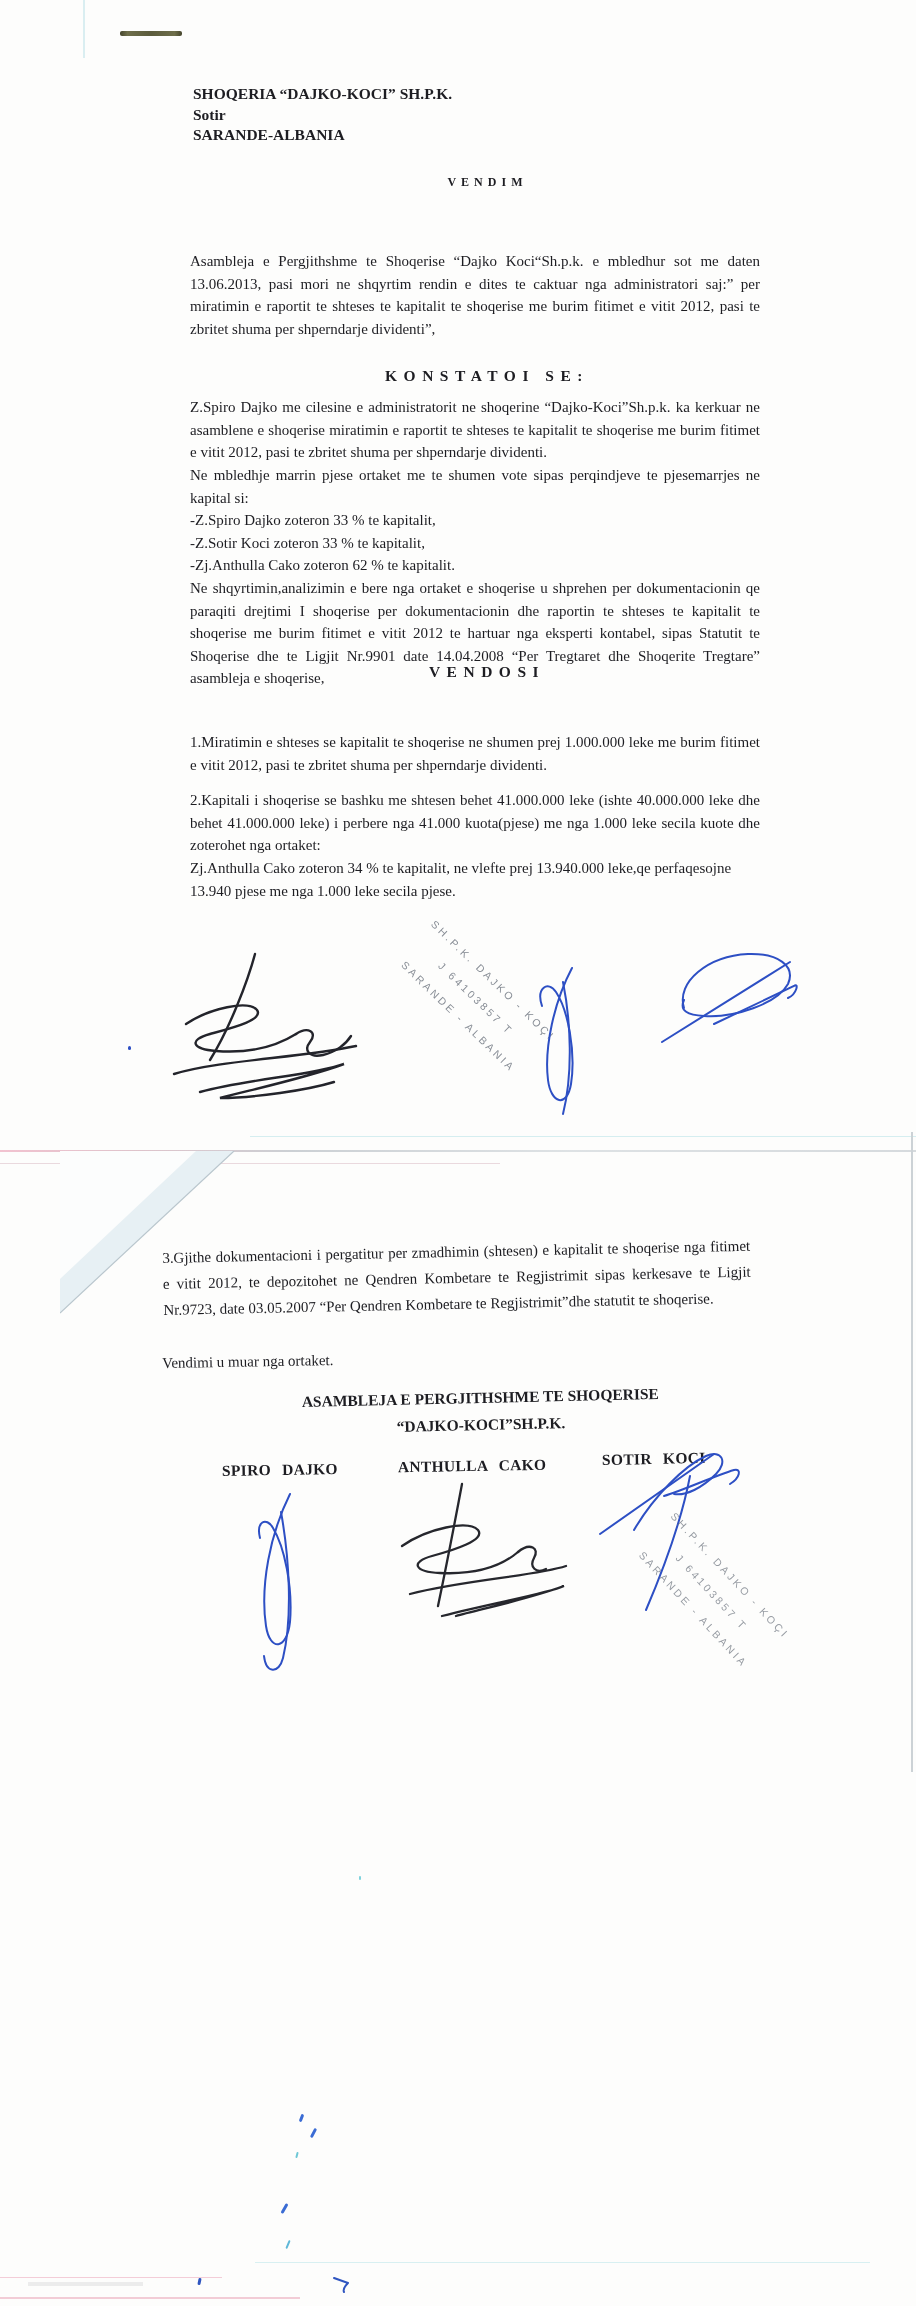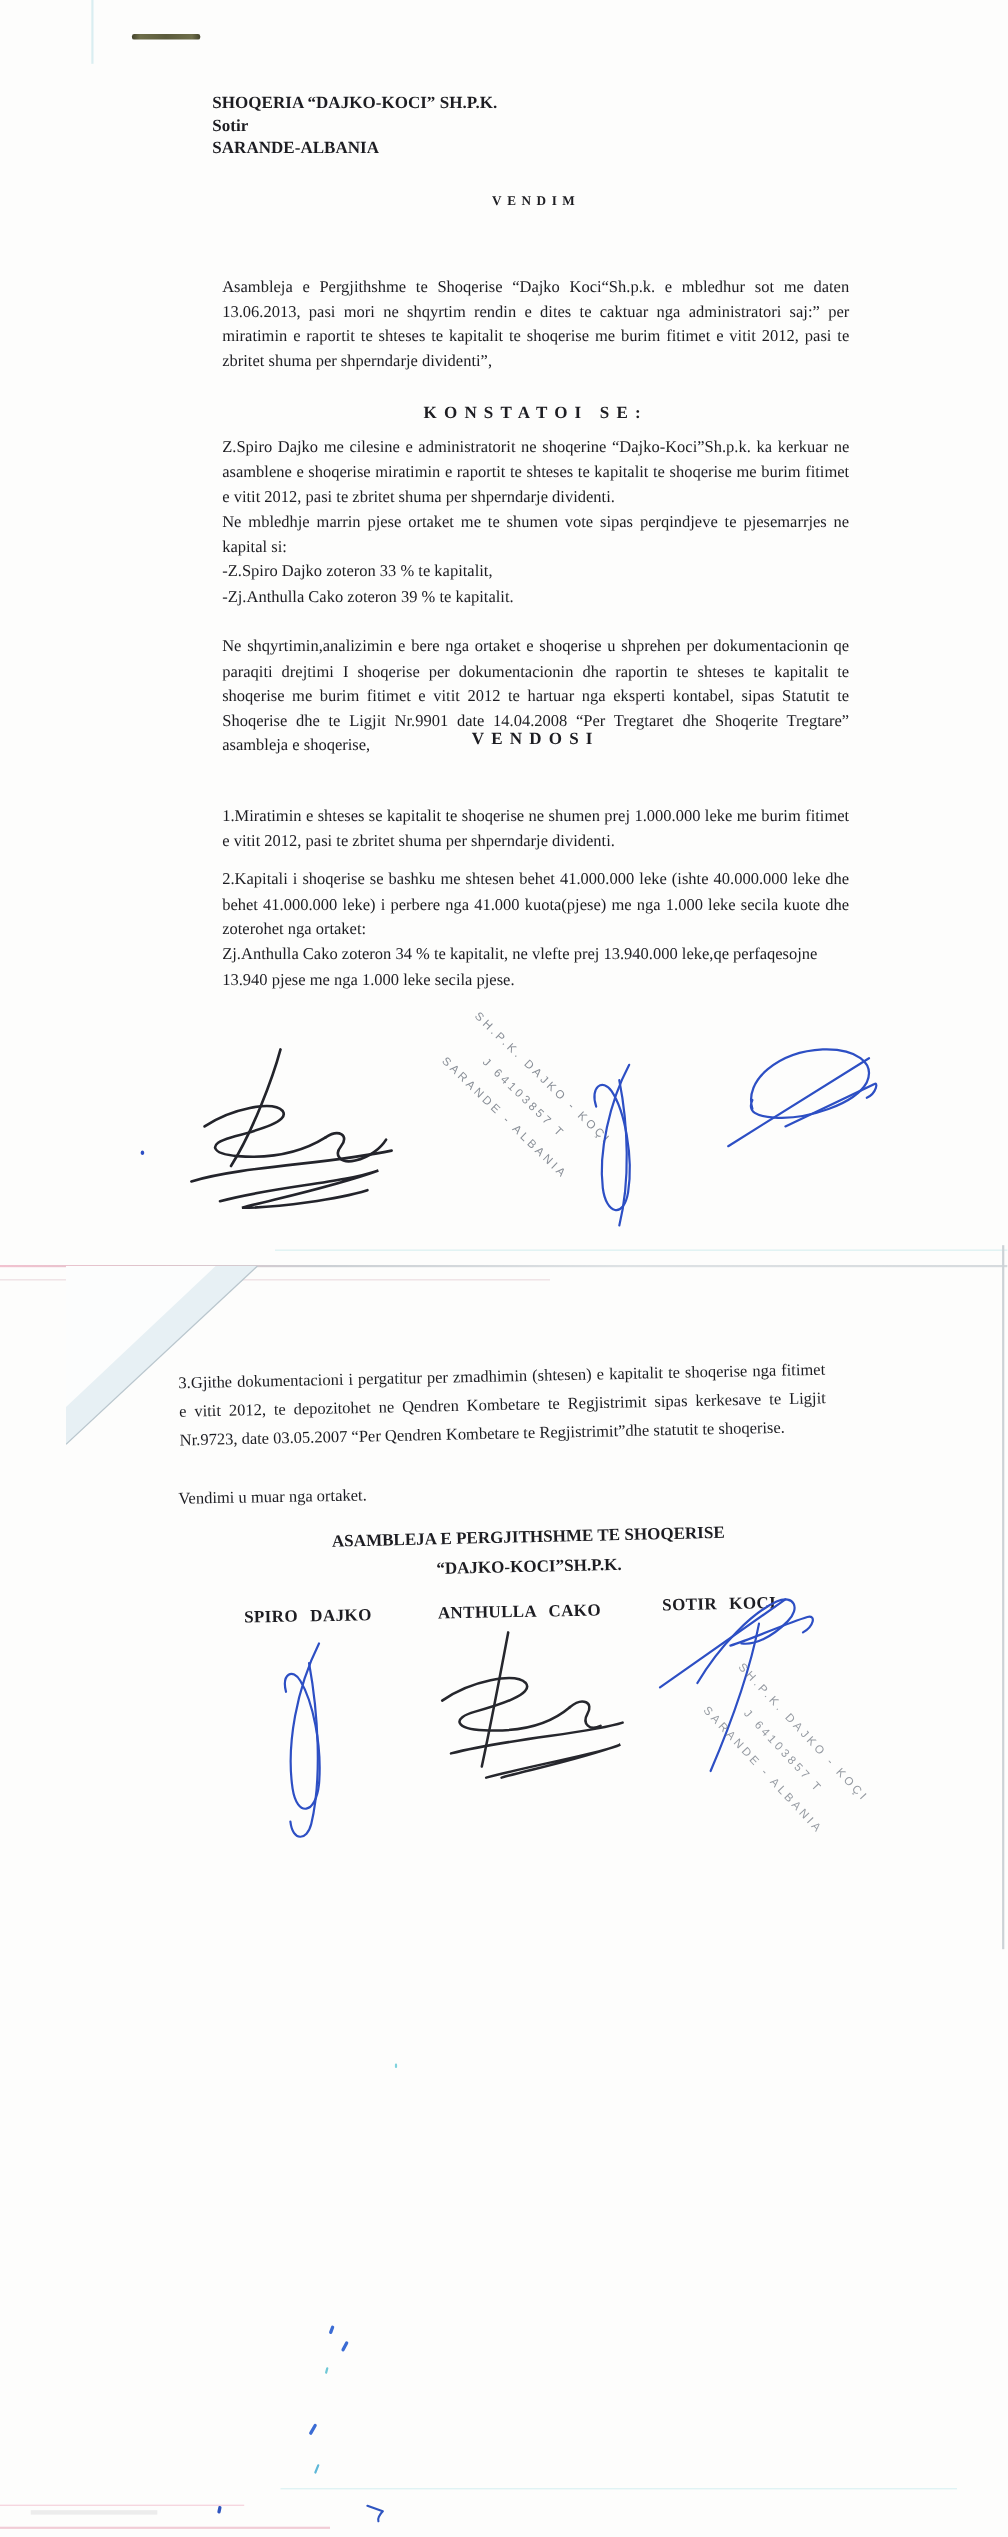--- a/index.html
+++ b/index.html
@@ -3,21 +3,21 @@
 <meta charset="utf-8">
 <style>
   html,body{margin:0;padding:0;}
   body{
     width:916px;height:2306px;position:relative;overflow:hidden;
     background:#fdfdfc;
     font-family:"Liberation Serif", serif;
     color:#1d1d22;
   }
   .abs{position:absolute;}
-  .col{width:570px;left:190px;margin-left:12px;}
+  .col{width:570px;left:190px;}
   .body-text{font-size:15px;line-height:22.5px;}
   .just{text-align:justify;}
   .bold{font-weight:bold;}
   .center{text-align:center;}
   .ls-head{letter-spacing:.42em;}
   p{margin:0;}
   .heading{font-size:15.5px;font-weight:bold;}
   .scan-line{position:absolute;}
   .stamp{
     position:absolute;width:260px;height:120px;
@@ -49,21 +49,22 @@
 
 <p class="abs col body-text just" style="top:250px;">Asambleja e Pergjithshme te Shoqerise “Dajko Koci“Sh.p.k. e mbledhur sot me daten 13.06.2013, pasi mori ne shqyrtim rendin e dites te caktuar nga administratori saj:” per miratimin e raportit te shteses te kapitalit te shoqerise me burim fitimet e vitit 2012, pasi te zbritet shuma per shperndarje dividenti”,</p>
 
 <div class="abs center heading ls-head" style="left:187px;top:367px;width:600px;">KONSTATOI SE:</div>
 
 <p class="abs col body-text just" style="top:396px;">Z.Spiro Dajko me cilesine e administratorit ne shoqerine “Dajko-Koci”Sh.p.k. ka kerkuar ne asamblene e shoqerise miratimin e raportit te shteses te kapitalit te shoqerise me burim fitimet e vitit 2012, pasi te zbritet shuma per shperndarje dividenti.</p>
 <p class="abs col body-text just" style="top:464px;">Ne mbledhje marrin pjese ortaket me te shumen vote sipas perqindjeve te pjesemarrjes ne kapital si:</p>
 
 <div class="abs col body-text" style="top:509px;">
   <div>-Z.Spiro Dajko zoteron 33 % te kapitalit,</div>
-  <div>-Zj.Anthulla Cako zoteron 39 % te kapitalit.</div>
+  <div>-Z.Sotir Koci zoteron 33 % te kapitalit,</div>
+  <div>-Zj.Anthulla Cako zoteron 62 % te kapitalit.</div>
 </div>
 
 <p class="abs col body-text just" style="top:577px;">Ne shqyrtimin,analizimin e bere nga ortaket e shoqerise u shprehen per dokumentacionin qe paraqiti drejtimi I shoqerise per dokumentacionin dhe raportin te shteses te kapitalit te shoqerise me burim fitimet e vitit 2012 te hartuar nga eksperti kontabel, sipas Statutit te Shoqerise dhe te Ligjit Nr.9901 date 14.04.2008 “Per Tregtaret dhe Shoqerite Tregtare” asambleja e shoqerise,</p>
 
 <div class="abs center heading ls-head" style="left:187px;top:663px;width:600px;">VENDOSI</div>
 
 <p class="abs col body-text just" style="top:731px;">1.Miratimin e shteses se kapitalit te shoqerise ne shumen prej 1.000.000 leke me burim fitimet e vitit 2012, pasi te zbritet shuma per shperndarje dividenti.</p>
 <p class="abs col body-text just" style="top:789px;">2.Kapitali i shoqerise se bashku me shtesen behet 41.000.000 leke (ishte 40.000.000 leke dhe behet 41.000.000 leke) i perbere nga 41.000 kuota(pjese) me nga 1.000 leke secila kuote dhe zoterohet nga ortaket:</p>
 
 <div class="abs col body-text" style="top:857px;">

